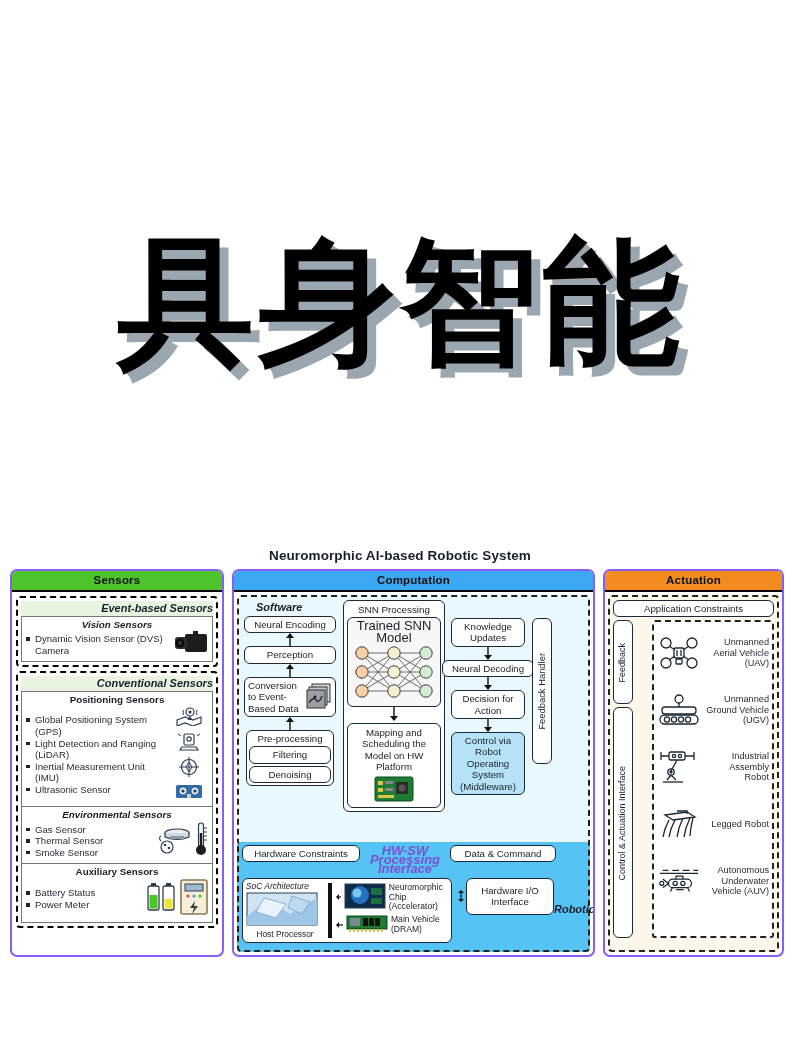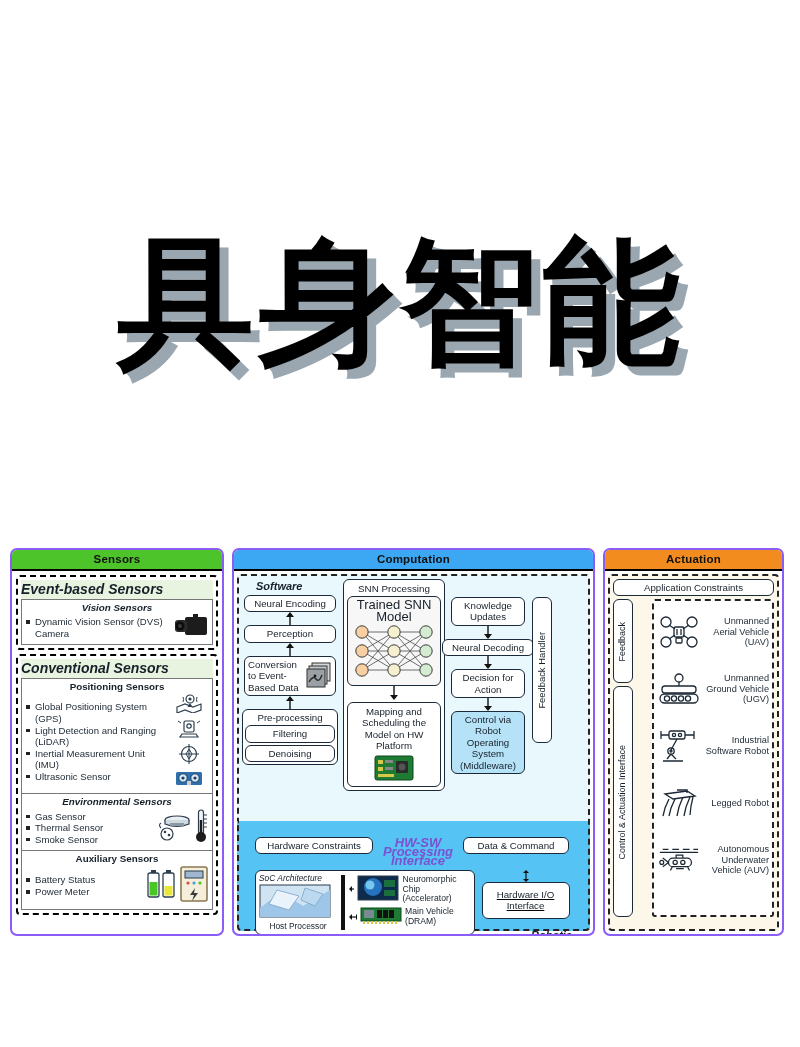--- a/index.html
+++ b/index.html
@@ -72,24 +72,24 @@
   #panel-sensors { width: 214px; }
   #panel-sensors .panel-head { background: #4cc42a; }
   .sens-group {
     border: 2px dashed #000;
     border-radius: 4px;
     padding: 3px;
     margin-bottom: 4px;
   }
   .sens-group.tall { margin-bottom: 0; }
   .grp-title {
-    text-align: left;
+    text-align: right;
     font-style: italic;
     font-weight: 700;
-    font-size: 14px;
+    font-size: 11px;
     color: #17202a;
     background: #e9f4e0;
     padding: 1px 0 2px;
   }
   .sub-box {
     border: 1px solid #777;
     background: #fff;
     padding: 2px 3px;
   }
   .sub-title {
@@ -133,21 +133,21 @@
     position: relative;
     flex: 1;
     display: flex;
     gap: 4px;
   }
   #hw-zone {
     border: 2px dashed #222;
     border-top: none;
     border-radius: 0 0 4px 4px;
     background: #56c3f5;
-    padding: 16px;
+    padding: 3px;
     position: relative;
     height: 110px;
   }
   .zone-label {
     font-style: italic;
     font-weight: 700;
     font-size: 11px;
     color: #17202a;
   }
   .nbox {
@@ -202,20 +202,21 @@
 </style>
 </head>
 <body>
 
 <div id="hero">
   <div id="hero-text">具身智能</div>
 </div>
 
 <div id="diagram">
 
+  <div id="fig-title">Neuromorphic AI-based Robotic System</div>
 
   <div id="panels">
 
     <div class="panel" id="panel-sensors">
       <div class="panel-head">Sensors</div>
       <div class="panel-body">
 
         <div class="sens-group">
           <div class="grp-title">Event-based Sensors</div>
           <div class="sub-box">
@@ -380,21 +381,21 @@
                   <rect x="1" y="7" width="18" height="18" fill="#9aa0a5" stroke="#333" stroke-width="1"></rect>
                   <path d="M3 20 q4 -7 7 -3 t6 -4" stroke="#2b2b2b" stroke-width="1.4" fill="none"></path>
                   <circle cx="9" cy="14" r="1.4" fill="#1a1a1a"></circle>
                 </svg>
               </span>
             </div>
             <svg width="10" height="13">
                 <path d="M5 13 V4" stroke="#111" stroke-width="1.4"></path>
                 <path d="M5 0 l4 5 h-8 z" fill="#111"></path>
               </svg>
-            <div class="nbox" style="width:96px; padding:2px;">
+            <div class="nbox" style="width:88px; padding:2px;">
               <div>Pre-processing</div>
               <div class="nbox" style="width:100%; margin-top:2px;">Filtering</div>
               <div class="nbox" style="width:100%; margin-top:2px;">Denoising</div>
             </div>
           </div>
 
           <div style="width:104px; display:flex; flex-direction:column; align-items:center;">
             <div class="nbox" style="width:102px; padding:3px;">
               <div style="font-size:9.8px">SNN Processing</div>
               <div class="nbox" style="width:100%; margin-top:2px; padding:2px; background:#f7f7f7;">
@@ -545,21 +546,21 @@
                           <rect x="31" y="14" width="2" height="3"></rect>
                           <rect x="35" y="14" width="2" height="3"></rect>
                         </g>
                     </svg>
                   </span>
                   <span style="font-size:8.6px; line-height:9.6px;">Main Vehicle (DRAM)</span>
                 </div>
               </div>
             </div>
 
-            <div style="flex:1; display:flex; flex-direction:column; align-items:center;text-decoration:underline;">
+            <div style="flex:1; display:flex; flex-direction:row; align-items:center;">
               <svg width="10" height="12">
                   <path d="M5 2 V10" stroke="#111" stroke-width="1.2"></path>
                   <path d="M5 0 l3 3 h-6 z" fill="#111"></path>
                   <path d="M5 12 l3 -3 h-6 z" fill="#111"></path>
                 </svg>
               <div class="nbox" style="width:88px; padding:6px 3px;">Hardware I/O Interface</div>
               <div class="zone-label" style="margin-top:10px; align-self:flex-end;">Robotic</div>
             </div>
           </div>
         </div>
@@ -623,21 +624,21 @@
                     <circle cx="23" cy="7" r="1.6"></circle>
                   <path d="M28 7 h9 M4 7 h8"></path>
                   <path d="M37 3 v8 M4 3 v8"></path>
                   <path d="M20 11 L14 22"></path>
                   <circle cx="14" cy="23" r="3.2"></circle>
                     <circle cx="14" cy="23" r="1"></circle>
                   <path d="M14 26 L10 31 M14 26 L19 31"></path>
                   <path d="M6 33 h20"></path>
                 </svg>
               </span>
-              <span class="rtxt">Industrial Software Robot</span>
+              <span class="rtxt">Industrial Assembly Robot</span>
             </div>
 
             <div class="robot-row">
               <span class="ricon">
                 <svg width="44" height="30" viewBox="0 0 44 30" fill="none" stroke="#1c2833" stroke-width="1.3">
                   <path d="M8 6 L30 3 L38 8 L16 11 Z"></path>
                   <path d="M20 2 h10 v3"></path>
                   <path d="M12 11 L8 20 L6 28 M18 11 L14 20 L12 28"></path>
                   <path d="M26 9 L22 19 L20 28 M33 9 L29 19 L27 28"></path>
                   <path d="M36 9 L34 18 L33 27"></path>

